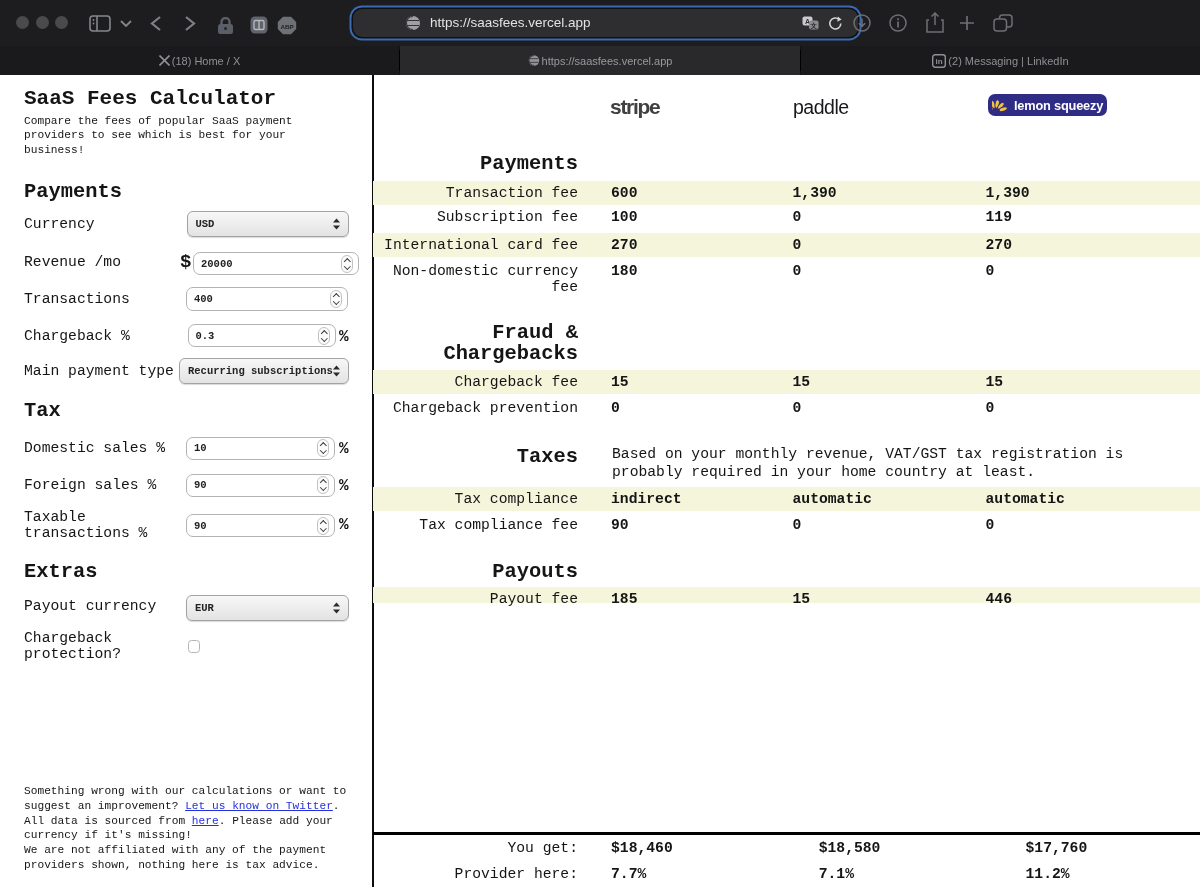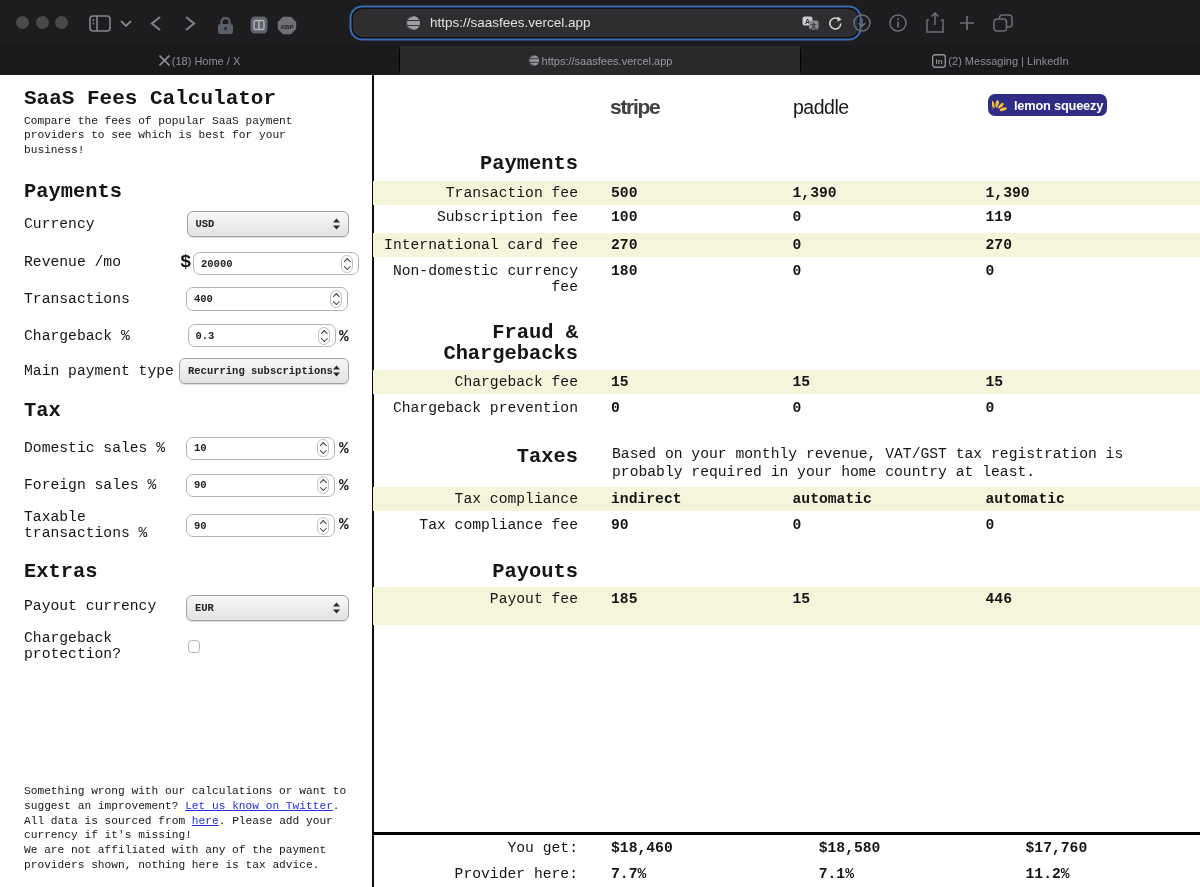--- a/index.html
+++ b/index.html
@@ -242,21 +242,21 @@
       <ellipse cx="4" cy="8.3" rx="2.2" ry="4.4" transform="rotate(41 4 16.5)"></ellipse>
       <ellipse cx="4" cy="8.3" rx="2.2" ry="4.4" transform="rotate(72 4 16.5)"></ellipse>
     </g>
   </svg>
   <span style="position:absolute;left:26px;top:3.5px;font-family:'Liberation Sans',sans-serif;font-weight:bold;font-size:12.8px;letter-spacing:-0.2px;color:#fff;">lemon squeezy</span>
 </div>
 
 <div class="shead" style="top:77.5px;">Payments</div>
 <div class="row beige" style="top:105.6px;height:24.3px;line-height:24.3px;">
       <span class="rlbl">Transaction fee</span>
-      <span class="v1">500</span>
+      <span class="v1">600</span>
       <span class="v2">1,390</span>
       <span class="v3">1,390</span>
     </div>
 <div class="row" style="top:130px;height:24.3px;line-height:24.3px;">
       <span class="rlbl">Subscription fee</span>
       <span class="v1">100</span>
       <span class="v2">0</span>
       <span class="v3">119</span>
     </div>
 <div class="row beige" style="top:158.2px;height:24.3px;line-height:24.3px;">
@@ -295,21 +295,21 @@
       <span class="v3">automatic</span>
     </div>
 <div class="row" style="top:437.8px;height:24.3px;line-height:24.3px;">
       <span class="rlbl">Tax compliance fee</span>
       <span class="v1">90</span>
       <span class="v2">0</span>
       <span class="v3">0</span>
     </div>
 
 <div class="shead" style="top:485.5px;">Payouts</div>
-<div class="row beige" style="top:511.8px;height:38px;line-height:24.3px;">
+<div class="row beige" style="top:511.8px;height:16px;line-height:24.3px;">
       <span class="rlbl">Payout fee</span>
       <span class="v1">185</span>
       <span class="v2">15</span>
       <span class="v3">446</span>
     </div>
 
 <div class="abs" style="left:373px;top:756.9px;width:827px;height:3.3px;background:#000;"></div>
 <div class="row" style="top:759.5px;height:26px;line-height:26px;">
       <span class="rlbl">You get:</span>
       <span class="v1">$18,460</span>

